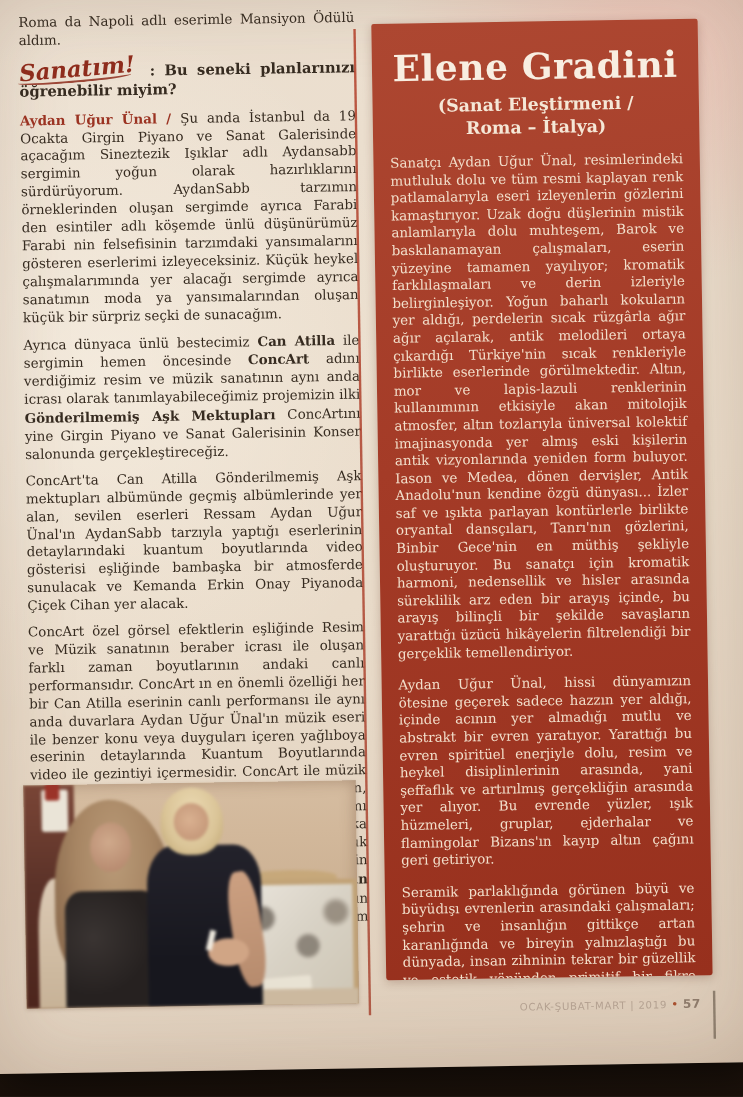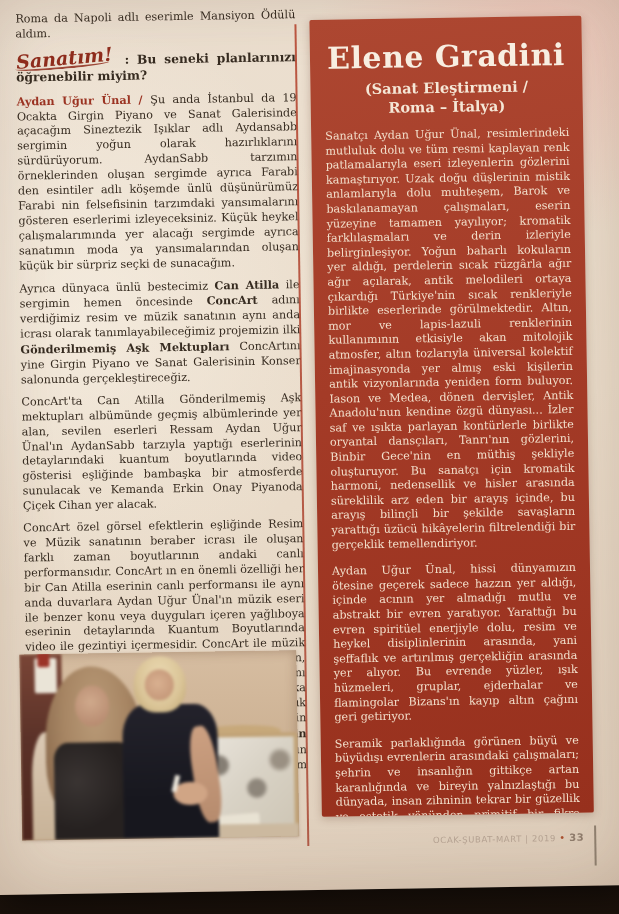--- a/index.html
+++ b/index.html
@@ -135,17 +135,17 @@
       <div class="ph hand"></div>
       <div class="ph cig"></div>
       <div class="ph hair-right"></div>
       <div class="ph face-right"></div>
     </div>
   </div>
 
   <div id="footer">
     <span>OCAK-ŞUBAT-MART | 2019</span>
     <span class="dot">•</span>
-    <span class="num">33</span>
+    <span class="num">57</span>
   </div>
   <div id="footer-line"></div>
 
 </div>
 
 </body></html>

